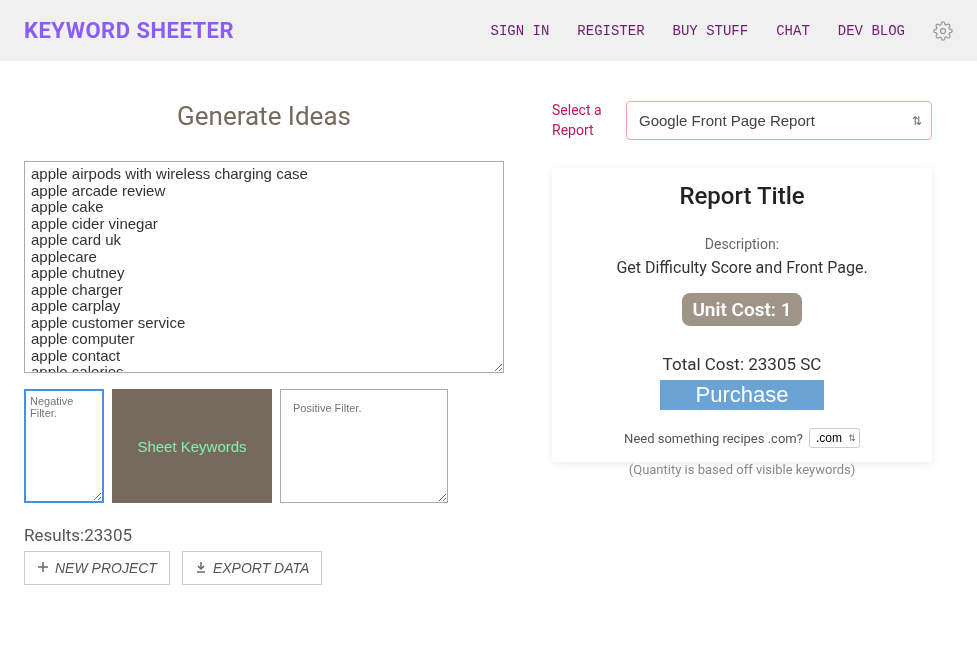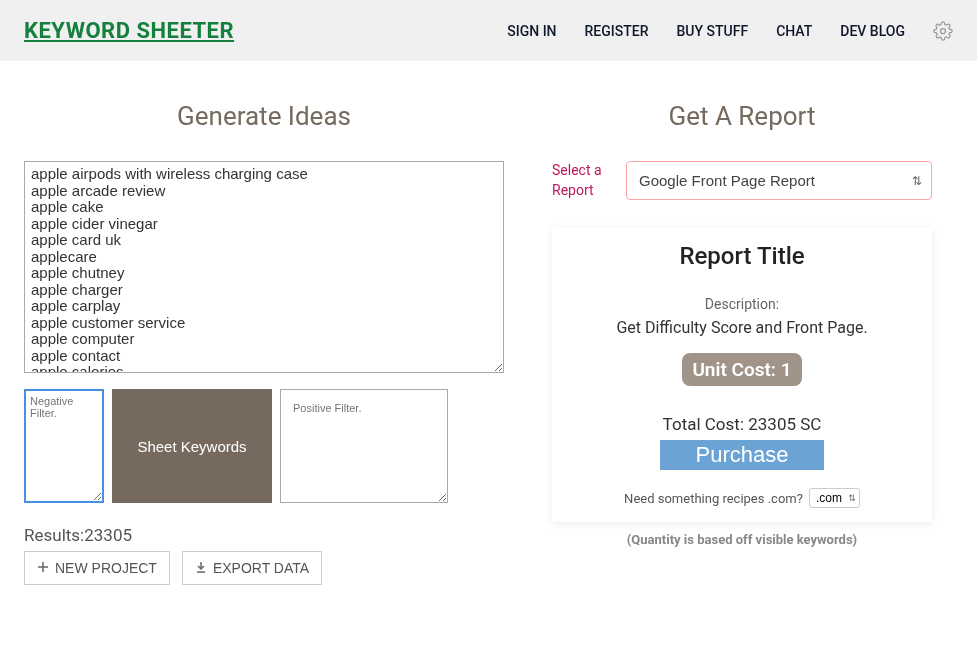--- a/index.html
+++ b/index.html
@@ -15,34 +15,34 @@
     .header {
       background: #f0f0f0;
       padding: 18px 24px;
       display: flex;
       justify-content: space-between;
       align-items: center;
     }
     .logo {
       font-size: 22px;
       font-weight: 700;
-      color: #15803d;
+      color: #8b5cf6;
       letter-spacing: 0.5px;
-      text-decoration: underline;
     }
     .nav {
       display: flex;
       align-items: center;
       gap: 28px;
     }
     .nav-link {
-      color: #0f172a;
+      color: #701a75;
       font-size: 14px;
       font-weight: 500;
       cursor: pointer;
+      font-family: Liberation Mono, monospace;
     }
     .gear-icon {
       width: 20px;
       height: 20px;
       cursor: pointer;
     }
     .main {
       display: flex;
       padding: 40px 24px 24px 24px;
       gap: 48px;
@@ -87,21 +87,21 @@
       font-size: 11px;
       color: #999;
       resize: both;
       font-family: Arial, sans-serif;
     }
     .sheet-button {
       flex: 0 0 auto;
       width: 160px;
       height: 114px;
       background: #766a5e;
-      color: #ffffff;
+      color: #86efac;
       border: none;
       font-size: 15px;
       cursor: pointer;
       display: flex;
       align-items: center;
       justify-content: center;
     }
     .filter-positive {
       width: 168px;
       height: 114px;
@@ -125,20 +125,21 @@
     .action-btn {
       display: flex;
       align-items: center;
       gap: 6px;
       padding: 8px 12px;
       background: #fff;
       border: 1px solid #ccc;
       color: #555;
       font-size: 14px;
       cursor: pointer;
+      font-style: italic;
     }
     .action-btn svg {
       width: 12px;
       height: 12px;
     }
     .report-select-row {
       display: flex;
       align-items: flex-start;
       gap: 14px;
       margin-bottom: 28px;
@@ -249,22 +250,21 @@
       top: 50%;
       transform: translateY(-50%);
       pointer-events: none;
       font-size: 9px;
       color: #666;
     }
     .quantity-note {
       font-size: 13px;
       color: #888;
       text-align: center;
-      margin-top: 10px;
-      font-weight: bold;
+      margin-top: 0;
     }
   </style>
 </head>
 <body>
 
 <div class="header">
   <div class="logo">KEYWORD SHEETER</div>
   <div class="nav">
     <span class="nav-link">SIGN IN</span>
     <span class="nav-link">REGISTER</span>
@@ -327,21 +327,20 @@
               <polyline points="3,5 6,8 9,5"></polyline>
               <line x1="2" y1="11" x2="10" y2="11"></line>
             </svg>
         </span>
         <span>EXPORT DATA</span>
       </button>
     </div>
   </div>
 
   <div class="right-panel">
-    <h2 class="section-title">Get A Report</h2>
     <div class="report-select-row">
       <div class="select-label">Select a Report</div>
       <div class="select-wrapper">
         <select class="report-select">
           <option>Google Front Page Report</option>
         </select>
         <span class="select-arrow">⇅</span>
       </div>
     </div>
     <div class="report-card">

